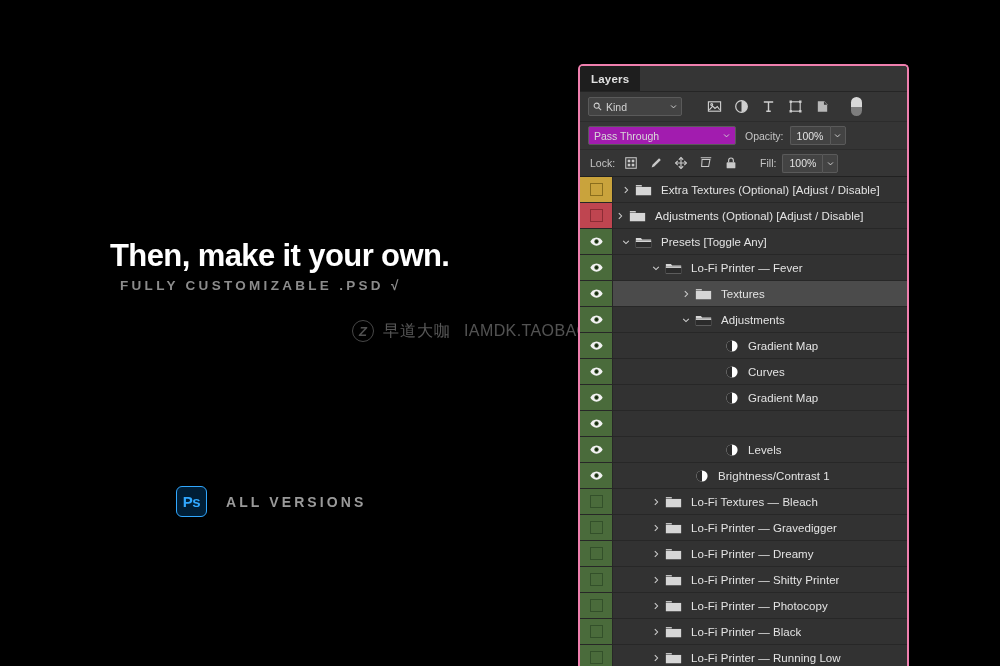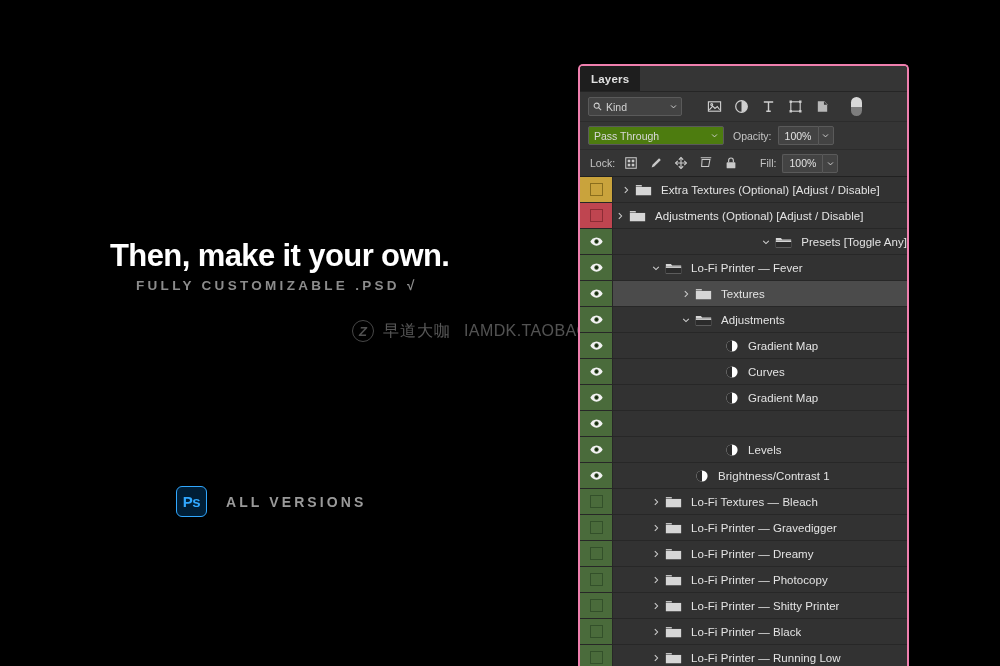--- a/index.html
+++ b/index.html
@@ -11,21 +11,21 @@
   }
   #stage { position: relative; width: 1000px; height: 666px; background: #000; }
 
   
   .promo-headline {
     position: absolute; left: 110px; top: 238px;
     font-size: 31px; font-weight: bold; color: #ffffff;
     letter-spacing: -0.6px; white-space: nowrap;
   }
   .promo-sub {
-    position: absolute; left: 136px; top: 278px;
+    position: absolute; left: 120px; top: 278px;
     font-size: 13.5px; font-weight: bold; color: #8c8c8c;
     letter-spacing: 3.3px; white-space: nowrap;
   }
   .versions-row {
     position: absolute; left: 176px; top: 486px;
     display: flex; align-items: center; gap: 19px;
   }
   .ps-badge {
     width: 31px; height: 31px; border-radius: 6px;
     border: 1.6px solid #31a8ff; background: #001e36;
@@ -94,21 +94,21 @@
     background: linear-gradient(#d8d8d8 0 52%, #7d7d7d 52% 100%);
     margin-left: 9px;
   }
 
   .mode-row, .lock-row {
     height: 28px; background: #353535;
     display: flex; align-items: center; padding: 0 8px;
   }
   .mode-row { border-top: 1px solid #2c2c2c; }
   .blend-select {
-    width: 136px; height: 19px; background: #4d7c0f;
+    width: 148px; height: 19px; background: #a21caf;
     border: 1px solid #5a5a5a; border-radius: 2px;
     display: flex; align-items: center; padding: 4px 5px;
     color: #d9d9d9; font-size: 10.5px;
   }
   .blend-select .lbl { flex: 1; }
   .small-label { color: #c5c5c5; font-size: 10.5px; margin-left: 9px; }
   .num-box {
     height: 19px; background: #434343; border: 1px solid #5a5a5a;
     border-radius: 2px 0 0 2px; border-right: none;
     display: flex; align-items: center; justify-content: center;
@@ -322,21 +322,21 @@
           </div>
         </div>
         <div class="layer-row">
           <div class="vis-cell vis-green">
             <svg class="eye" viewBox="0 0 20 20" fill="none">
               <path d="M10 4.5c4 0 7.2 3 8.2 5.5-1 2.5-4.2 5.5-8.2 5.5S2.8 12.5 1.8 10C2.8 7.5 6 4.5 10 4.5z" fill="currentColor"></path>
               <circle cx="10" cy="10" r="2.9" fill="#2f4a24"></circle>
               <circle cx="10" cy="10" r="1.4" fill="#0d1a08"></circle>
             </svg>
           </div>
-          <div class="row-body" style="padding-left: 0; justify-content: flex-end;">
+          <div class="row-body" style="padding-left: 7px;">
             <div class="disc">
               <svg viewBox="0 0 10 10" fill="none" stroke="currentColor" stroke-width="1.3">
                 <polyline points="1.5,3.5 5,7 8.5,3.5"></polyline>
               </svg>
             </div>
             <span style="display: flex;">
               <svg class="thumb-folder" viewBox="0 0 20 16">
                 <path d="M1 3.2h6l1.4 1.8H19v9.4H1z" fill="#d6d6d6"></path>
                 <rect x="1" y="6.4" width="18" height="8" fill="#2b2b2b"></rect>
                 <path d="M1 6.4h18v1.5H1z" fill="#d6d6d6"></path>
@@ -586,40 +586,40 @@
               <svg viewBox="0 0 10 10" fill="none" stroke="currentColor" stroke-width="1.3">
                 <polyline points="3.5,1.5 7,5 3.5,8.5"></polyline>
               </svg>
             </div>
             <span style="display: flex;">
               <svg class="thumb-folder" viewBox="0 0 20 16">
                 <path d="M1 2.2h7v1.6H1z" fill="#cccccc"></path>
                 <rect x="1" y="4.4" width="18" height="9.8" fill="#d6d6d6"></rect>
               </svg>
             </span>
+            <span class="row-label">Lo-Fi Printer — Shitty Printer</span>
+          </div>
+        </div>
+        <div class="layer-row">
+          <div class="vis-cell vis-green">
+            <span class="empty-box"></span>
+          </div>
+          <div class="row-body" style="padding-left: 37px;">
+            <div class="disc">
+              <svg viewBox="0 0 10 10" fill="none" stroke="currentColor" stroke-width="1.3">
+                <polyline points="3.5,1.5 7,5 3.5,8.5"></polyline>
+              </svg>
+            </div>
+            <span style="display: flex;">
+              <svg class="thumb-folder" viewBox="0 0 20 16">
+                <path d="M1 2.2h7v1.6H1z" fill="#cccccc"></path>
+                <rect x="1" y="4.4" width="18" height="9.8" fill="#d6d6d6"></rect>
+              </svg>
+            </span>
             <span class="row-label">Lo-Fi Printer — Photocopy</span>
-          </div>
-        </div>
-        <div class="layer-row">
-          <div class="vis-cell vis-green">
-            <span class="empty-box"></span>
-          </div>
-          <div class="row-body" style="padding-left: 37px;">
-            <div class="disc">
-              <svg viewBox="0 0 10 10" fill="none" stroke="currentColor" stroke-width="1.3">
-                <polyline points="3.5,1.5 7,5 3.5,8.5"></polyline>
-              </svg>
-            </div>
-            <span style="display: flex;">
-              <svg class="thumb-folder" viewBox="0 0 20 16">
-                <path d="M1 2.2h7v1.6H1z" fill="#cccccc"></path>
-                <rect x="1" y="4.4" width="18" height="9.8" fill="#d6d6d6"></rect>
-              </svg>
-            </span>
-            <span class="row-label">Lo-Fi Printer — Shitty Printer</span>
           </div>
         </div>
         <div class="layer-row">
           <div class="vis-cell vis-green">
             <span class="empty-box"></span>
           </div>
           <div class="row-body" style="padding-left: 37px;">
             <div class="disc">
               <svg viewBox="0 0 10 10" fill="none" stroke="currentColor" stroke-width="1.3">
                 <polyline points="3.5,1.5 7,5 3.5,8.5"></polyline>

